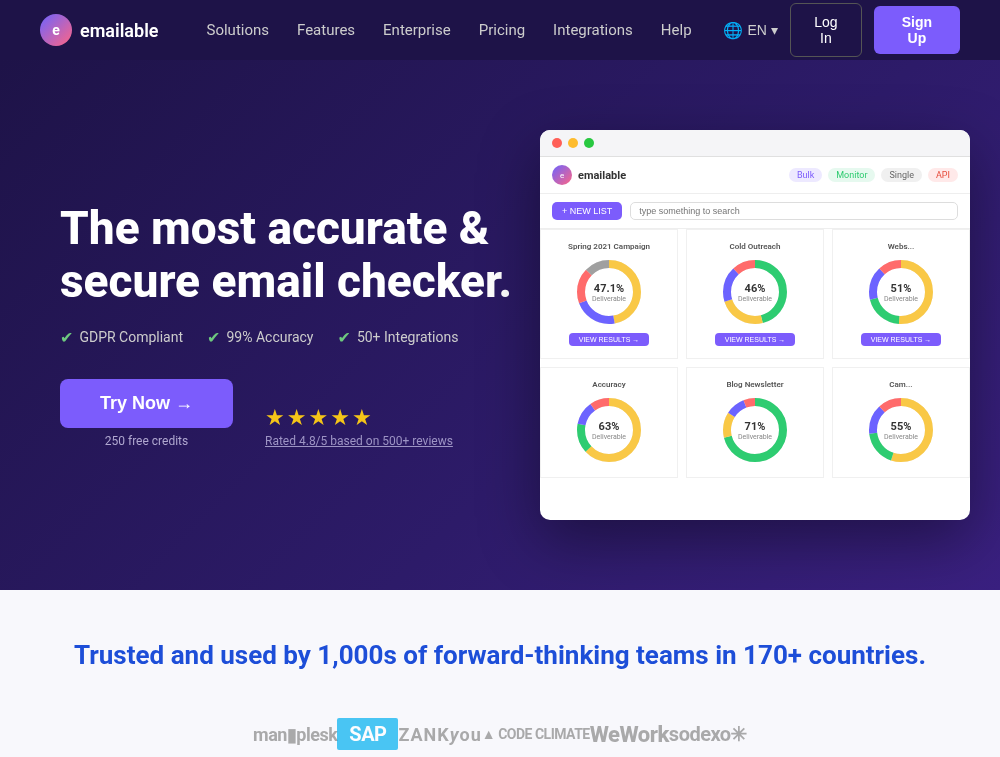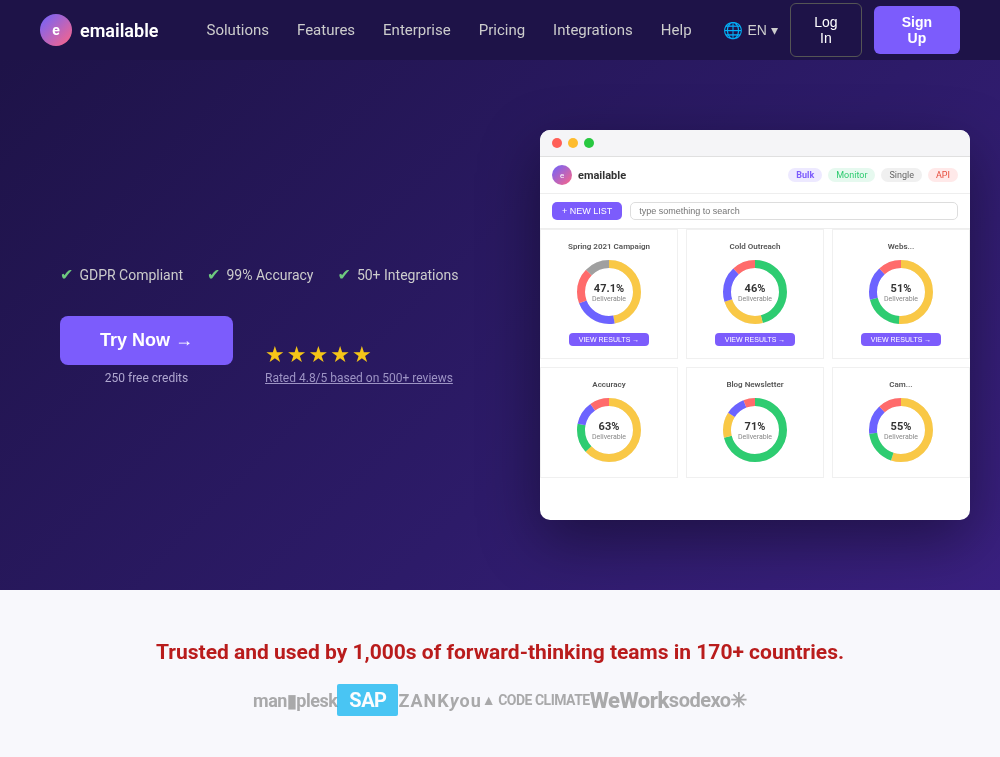--- a/index.html
+++ b/index.html
@@ -107,21 +107,21 @@
       align-items: center;
       justify-content: space-between;
     }
     .app-bar-logo { display: flex; align-items: center; gap: 6px; }
     .app-logo-sm { width: 20px; height: 20px; background: linear-gradient(135deg, #6c63ff, #ff6584); border-radius: 50%; font-size: 8px; color: white; display: flex; align-items: center; justify-content: center; }
     .app-logo-text-sm { font-size: 11px; font-weight: 700; color: #333; }
     .app-bar-tabs { display: flex; gap: 6px; }
     .tab-pill {
       padding: 2px 8px; border-radius: 12px; font-size: 9px; cursor: pointer;
     }
-    .tab-bulk { background: #ede9ff; color: #7c5cfc; font-weight: bold; }
+    .tab-bulk { background: #ede9ff; color: #7c5cfc; }
     .tab-monitor { background: #e6f9ef; color: #2ecc71; }
     .tab-single { background: #f0f0f0; color: #666; }
     .tab-api { background: #ffe9e9; color: #e74c3c; }
     .window-toolbar {
       padding: 8px 12px;
       display: flex;
       align-items: center;
       gap: 8px;
       border-bottom: 1px solid #eee;
     }
@@ -160,21 +160,21 @@
       background: #7c5cfc; color: white; border: none;
       padding: 3px 10px; border-radius: 4px; font-size: 7px; cursor: pointer;
     }
 
     
     .trusted-section {
       background: #f8f8fc;
       padding: 50px 60px;
       text-align: center;
     }
-    .trusted-title { font-size: 21px; font-weight: 700; color: #b91c1c; margin-bottom: 20px; }
+    .trusted-title { font-size: 26px; font-weight: 700; color: #1d4ed8; margin-bottom: 48px; }
     .logo-row { display: flex; align-items: center; justify-content: center; flex-wrap: wrap; }
     .brand-logo { color: #888; font-size: 22px; font-weight: 700; letter-spacing: -0.5px; opacity: 0.7; }
     .brand-logo.plesk { font-size: 18px; }
     .brand-logo.sap { background: #00b0f0; color: white; padding: 4px 12px; border-radius: 2px; font-size: 20px; }
     .brand-logo.zankyou { font-size: 18px; letter-spacing: 1px; }
     .brand-logo.codeclimate { font-size: 14px; }
     .brand-logo.wework { font-size: 22px; font-weight: 800; }
     .brand-logo.sodexo { font-size: 20px; }
 
     
@@ -202,20 +202,21 @@
       <span>EN</span>
       <span>▾</span>
     </button>
     <button class="btn-login">Log In</button>
     <button class="btn-signup">Sign Up</button>
   </div>
 </nav>
 
 <section class="hero">
   <div class="hero-left">
+    <h1 class="hero-title">The most accurate &amp; secure email checker.</h1>
     <div class="hero-badges">
       <div class="badge">
         <span class="badge-check">✔</span>
         <span>GDPR Compliant</span>
       </div>
       <div class="badge">
         <span class="badge-check">✔</span>
         <span>99% Accuracy</span>
       </div>
       <div class="badge">

